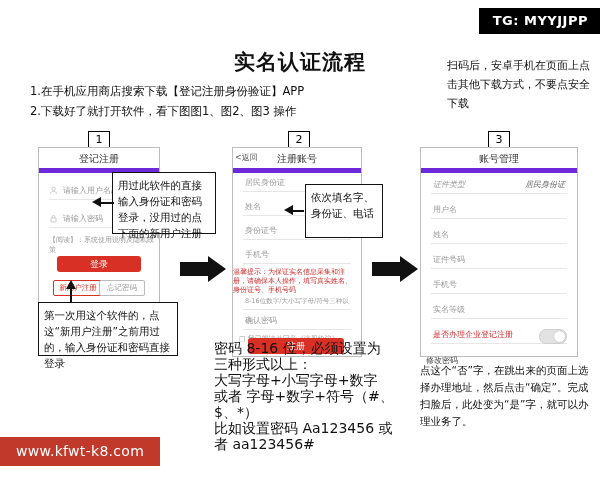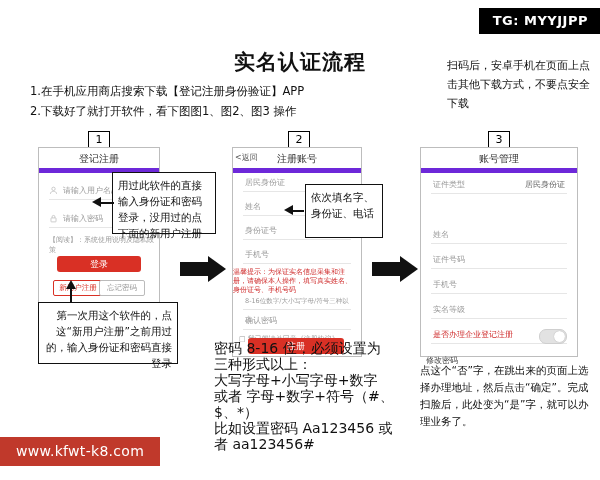--- a/index.html
+++ b/index.html
@@ -148,24 +148,27 @@
   <div class="smalltxt" style="left:6px;top:186px;">□ 我已阅读并同意《注册协议》</div>
 
 </div>
 <div class="abs btn-red" style="left:248px;top:338px;width:96px;">注册</div>
 
 <div class="abs phone" id="phone3" style="left:420px;top:147px;width:156px;height:208px;">
   <div class="phone-head">
     <div class="ht">账号管理</div>
   </div>
 
-  <div class="field" style="top:28px;padding-left:2px;">
+  <div class="field" style="top:28px;padding-left:2px;font-style:italic;">
     <span>证件类型</span>
     <span class="rlab">居民身份证</span>
   </div>
+  <div class="field" style="top:53px;padding-left:2px;">
+    <span>用户名</span>
+  </div>
   <div class="field" style="top:78px;padding-left:2px;">
     <span>姓名</span>
   </div>
   <div class="field" style="top:103px;padding-left:2px;">
     <span>证件号码</span>
   </div>
   <div class="field" style="top:128px;padding-left:2px;">
     <span>手机号</span>
   </div>
   <div class="field redtxt" style="top:178px;padding-left:2px;color:#cf2a2a;">
@@ -177,21 +180,21 @@
   <div class="switch" style="right:10px;top:181px;">
     <div class="knob"></div>
   </div>
 </div>
 <div class="abs" style="left:426px;top:355px;font-size:8px;color:#444;">修改密码</div>
 
 <div class="callout" style="left:112px;top:172px;width:104px;height:62px;">用过此软件的直接输入身份证和密码登录，没用过的点下面的新用户注册</div>
 
 <div class="callout" style="left:305px;top:184px;width:78px;height:54px;">依次填名字、身份证、电话</div>
 
-<div class="callout" style="left:38px;top:302px;width:140px;height:62px;text-align:right;">第一次用这个软件的，点这“新用户注册”之前用过的，输入身份证和密码直接登录</div>
+<div class="callout" style="left:38px;top:302px;width:140px;height:54px;">第一次用这个软件的，点这“新用户注册”之前用过的，输入身份证和密码直接登录</div>
 
 <div class="plain-note" style="left:214px;top:340px;width:180px;white-space:pre-line;font-size:14px;line-height:16px;">密码 8-16 位，必须设置为三种形式以上：
 大写字母+小写字母+数字
 或者 字母+数字+符号（#、$、*）
 比如设置密码 Aa123456 或者 aa123456#</div>
 
 <div class="plain-note" style="left:420px;top:362px;width:172px;font-size:10.5px;line-height:17px;">点这个“否”字，在跳出来的页面上选择办理地址，然后点击“确定”。完成扫脸后，此处变为“是”字，就可以办理业务了。</div>
 
 <div class="arrow-shaft" style="left:100px;top:202px;width:14px;height:1.5px;"></div>
 <div class="arrow-head" style="left:92px;top:197px;border-top:5px solid transparent;border-bottom:5px solid transparent;border-right:9px solid #111;"></div>

